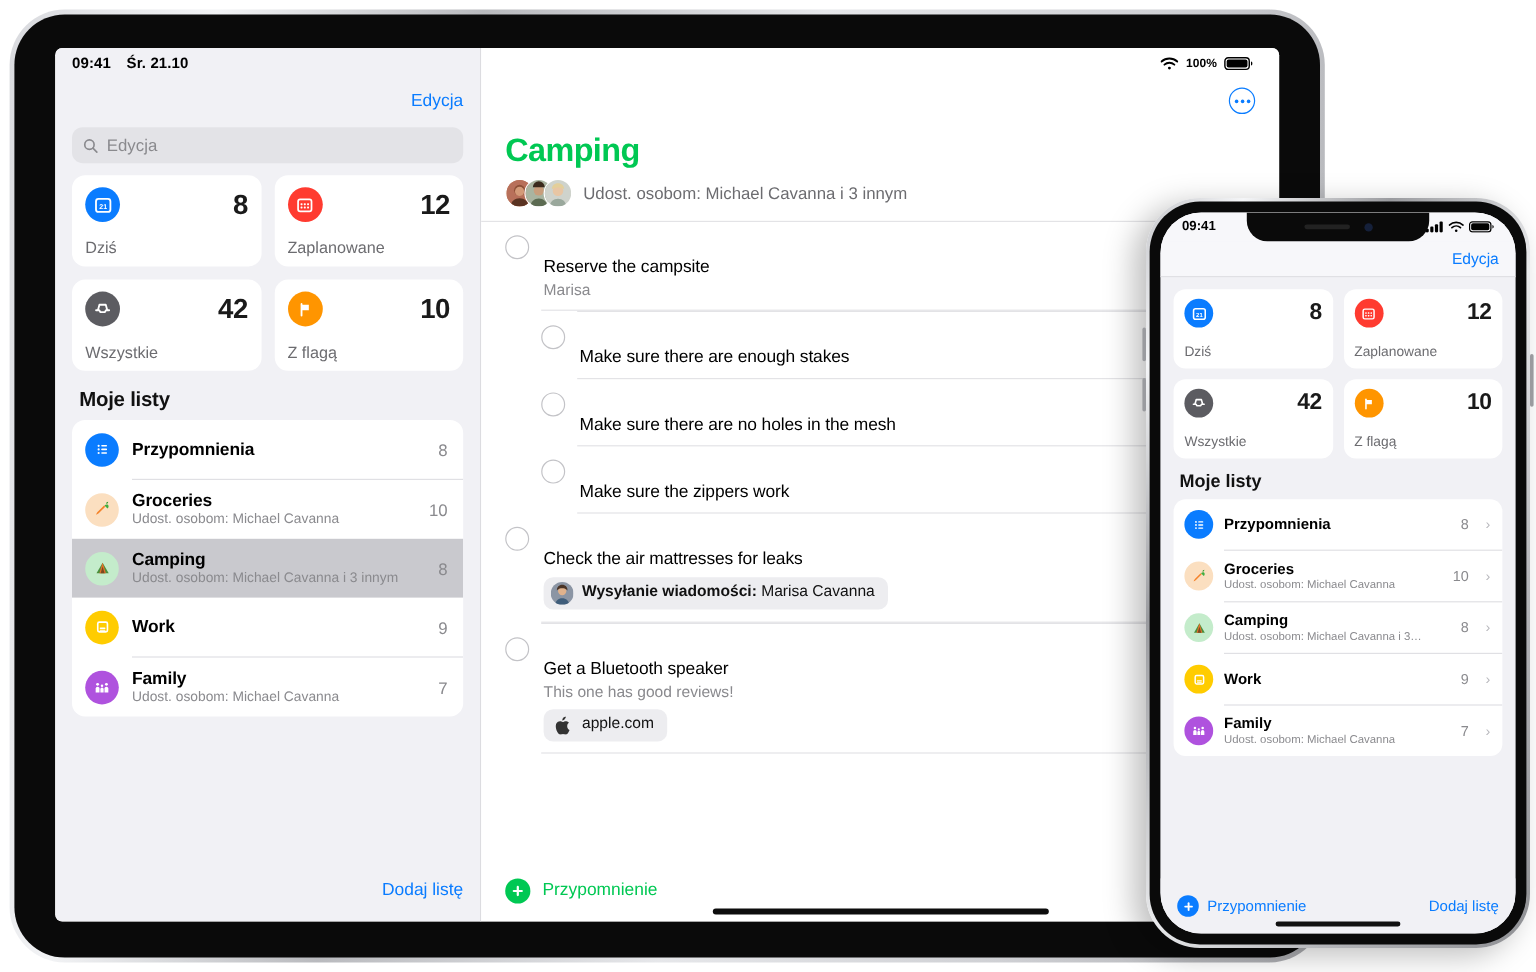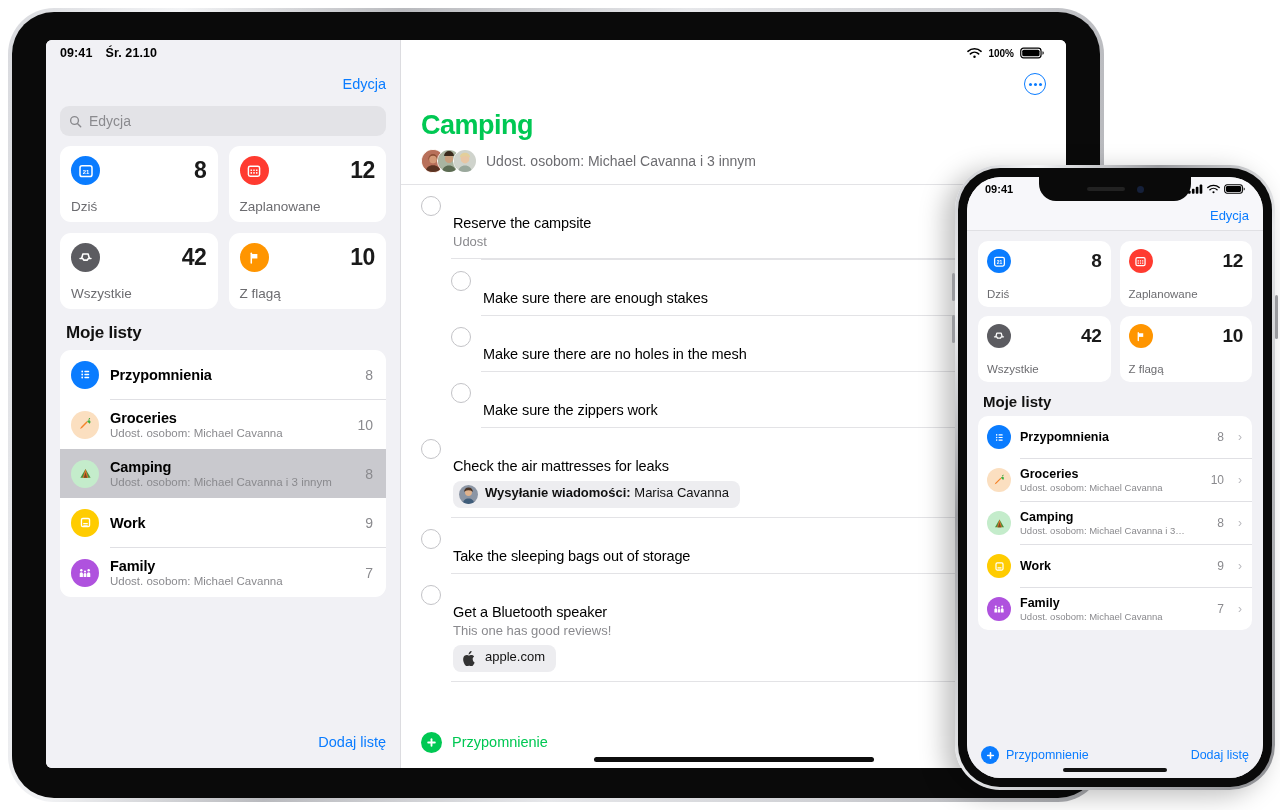--- a/index.html
+++ b/index.html
@@ -474,21 +474,21 @@
             </div>
             <span class="shared-text">Udost. osobom: Michael Cavanna i 3 innym</span>
           </div>
 
           <div class="reminders">
 
             <div class="rem-row">
               <div class="circle"></div>
               <div class="rem-body">
                 <div class="rem-title">Reserve the campsite</div>
-                <div class="rem-sub">Udost</div>
+                <div class="rem-sub">Marisa</div>
               </div>
             </div>
             <div class="rem-sep"></div>
 
             <div class="rem-sep deep"></div>
 
             <div class="rem-row sub">
               <div class="circle"></div>
               <div class="rem-body">
                 <div class="rem-title">Make sure there are enough stakes</div>
@@ -524,26 +524,20 @@
                         <path d="M6.4 9c0-3.6 2.2-6 5.6-6s5.6 2.4 5.6 6c0 0-1.6-2.4-5.6-2.4S6.4 9 6.4 9z" fill="#4a3426"></path>
                         <path d="M4.8 24c0-4.2 3.2-6.8 7.2-6.8s7.2 2.6 7.2 6.8z" fill="#3f5d7a"></path>
                       </svg>
                   </span>
                   <span class="chip-text"><b>Wysyłanie wiadomości:</b><span> Marisa Cavanna</span></span>
                 </div>
               </div>
             </div>
             <div class="rem-sep"></div>
 
-            <div class="rem-row">
-              <div class="circle"></div>
-              <div class="rem-body">
-                <div class="rem-title">Take the sleeping bags out of storage</div>
-              </div>
-            </div>
             <div class="rem-sep"></div>
 
             <div class="rem-row">
               <div class="circle"></div>
               <div class="rem-body">
                 <div class="rem-title">Get a Bluetooth speaker</div>
                 <div class="rem-sub">This one has good reviews!</div>
                 <div class="chip">
                   <span class="chip-av" style="display:flex;align-items:center;justify-content:center">
                     <svg width="13" height="15" viewBox="0 0 14 17">

